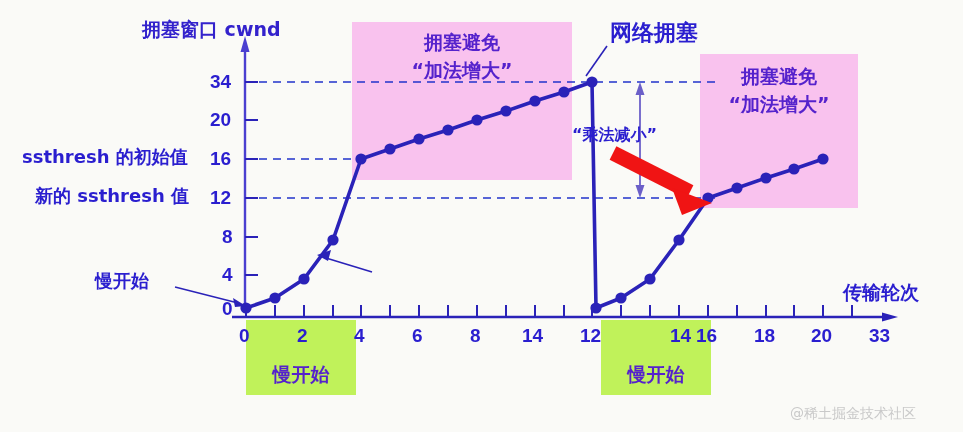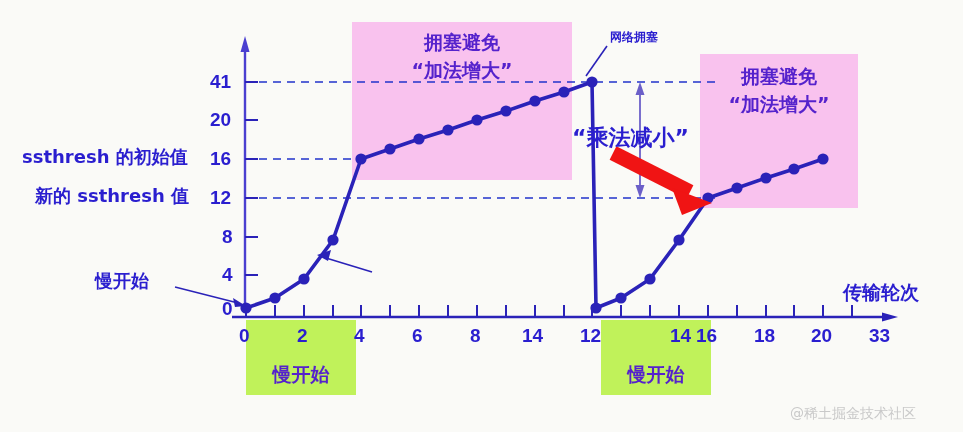--- a/index.html
+++ b/index.html
@@ -138,24 +138,25 @@
       <polygon points="640,82 635.5,95 644.5,95" fill="#6b5fc8" stroke="none"></polygon>
       <polygon points="640,198 635.5,185 644.5,185" fill="#6b5fc8" stroke="none"></polygon>
     </g>
 
     <g>
       <line x1="613" y1="153" x2="690" y2="192" stroke="#f01414" stroke-width="15" stroke-linecap="butt"></line>
       <polygon points="712,203 672,188 682,215" fill="#f01414"></polygon>
     </g>
   </svg>
 
+  <div class="txt cjk ylabel-title" style="left:142px;top:20px;">拥塞窗口 cwnd</div>
 
   <div class="txt cjk annot" style="left:843px;top:283px;font-size:19px;">传输轮次</div>
 
-  <div class="txt axis-num" style="left:210px;top:72px;">41</div>
+  <div class="txt axis-num" style="left:210px;top:72px;">34</div>
   <div class="txt axis-num" style="left:210px;top:110px;">20</div>
   <div class="txt axis-num" style="left:210px;top:149px;">16</div>
   <div class="txt axis-num" style="left:210px;top:188px;">12</div>
   <div class="txt axis-num" style="left:222px;top:227px;">8</div>
   <div class="txt axis-num" style="left:222px;top:265px;">4</div>
   <div class="txt axis-num" style="left:222px;top:299px;">0</div>
 
   <div class="txt tick-num" style="left:239px;top:326px;">0</div>
   <div class="txt tick-num" style="left:297px;top:326px;">2</div>
   <div class="txt tick-num" style="left:354px;top:326px;">4</div>
@@ -168,23 +169,23 @@
   <div class="txt tick-num" style="left:754px;top:326px;">18</div>
   <div class="txt tick-num" style="left:811px;top:326px;">20</div>
   <div class="txt tick-num" style="left:869px;top:326px;">33</div>
 
   <div class="txt cjk annot" style="left:22px;top:148px;font-size:18px;">ssthresh 的初始值</div>
   <div class="txt cjk annot" style="left:35px;top:187px;font-size:18px;">新的 ssthresh 值</div>
 
   <div class="txt cjk annot" style="left:95px;top:272px;font-size:18px;">慢开始</div>
 
 
-  <div class="txt cjk annot" style="left:610px;top:31px;font-size:12px;">网络拥塞</div>
+  <div class="txt cjk annot" style="left:610px;top:22px;font-size:22px;">网络拥塞</div>
 
-  <div class="txt cjk annot" style="left:572px;top:127px;font-size:22px;">“乘法减小”</div>
+  <div class="txt cjk annot" style="left:572px;top:127px;font-size:16px;">“乘法减小”</div>
 
   <div class="boxtext cjk" style="position:absolute;left:352px;top:30px;width:220px;">拥塞避免</div>
   <div class="boxtext cjk" style="position:absolute;left:352px;top:58px;width:220px;">“加法增大”</div>
 
   <div class="boxtext cjk" style="position:absolute;left:700px;top:64px;width:158px;">拥塞避免</div>
   <div class="boxtext cjk" style="position:absolute;left:700px;top:92px;width:158px;">“加法增大”</div>
 
   <div class="boxtext cjk" style="position:absolute;left:246px;top:362px;width:110px;">慢开始</div>
   <div class="boxtext cjk" style="position:absolute;left:601px;top:362px;width:110px;">慢开始</div>
 

